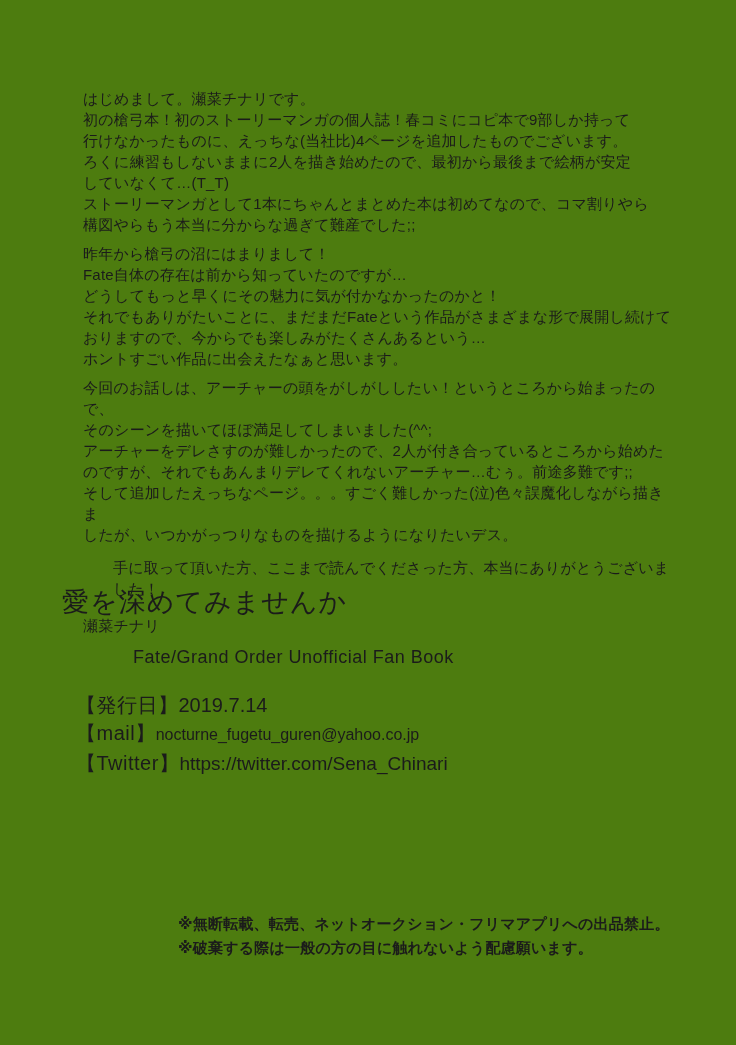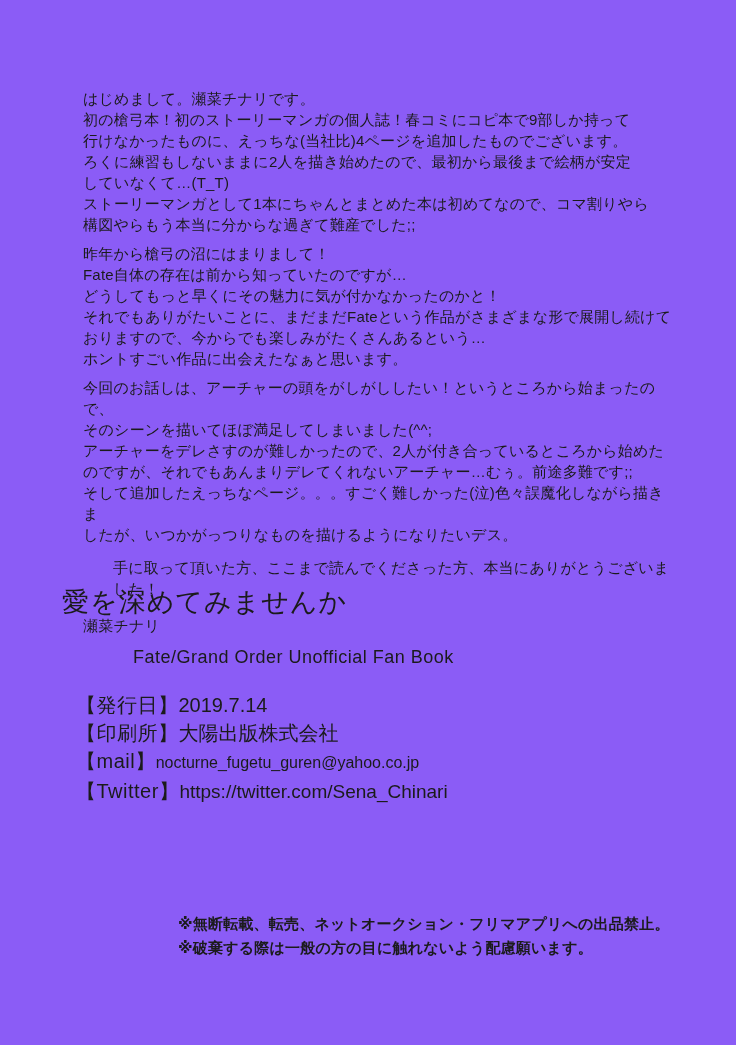--- a/index.html
+++ b/index.html
@@ -1,21 +1,21 @@
 <!DOCTYPE html>
 <html><head>
 <meta charset="utf-8">
 <style>
   html,body{margin:0;padding:0;}
   body{
     width:736px;height:1045px;position:relative;overflow:hidden;
     background:#fdfdfd;color:#1b1b1b;
     font-family:"Liberation Sans","DejaVu Sans",sans-serif;
   }
-  .page{position:absolute;inset:0;background:#8b5cf6;}
+  .page{position:absolute;inset:0;background:#4d7c0f;}
 
   .afterword{
     position:absolute;left:83px;top:88px;width:596px;
     font-size:15px;line-height:21px;letter-spacing:0.2px;
   }
   .afterword .para{white-space:pre-line;margin:0;}
   .afterword .para + .para{margin-top:8px;}
   .afterword .thanks{margin-top:12px;white-space:pre-line;margin-left:30px;}
   .afterword .signature{margin-top:16px;}
 
@@ -72,23 +72,20 @@
   </div>
 
   <h1 class="book-title">愛を深めてみませんか</h1>
 
   <div class="book-subtitle">Fate/Grand Order Unofficial Fan Book</div>
 
   <div class="colophon">
     <div class="row">
       <span class="label">【発行日】</span><span class="value">2019.7.14</span>
     </div>
-    <div class="row">
-      <span class="label">【印刷所】</span><span class="value">大陽出版株式会社</span>
-    </div>
     <div class="row mail">
       <span class="label">【mail】</span><span class="value">nocturne_fugetu_guren@yahoo.co.jp</span>
     </div>
     <div class="row twitter">
       <span class="label">【Twitter】</span><span class="value">https://twitter.com/Sena_Chinari</span>
     </div>
   </div>
 
   <div class="notices">※無断転載、転売、ネットオークション・フリマアプリへの出品禁止。
 ※破棄する際は一般の方の目に触れないよう配慮願います。</div>

